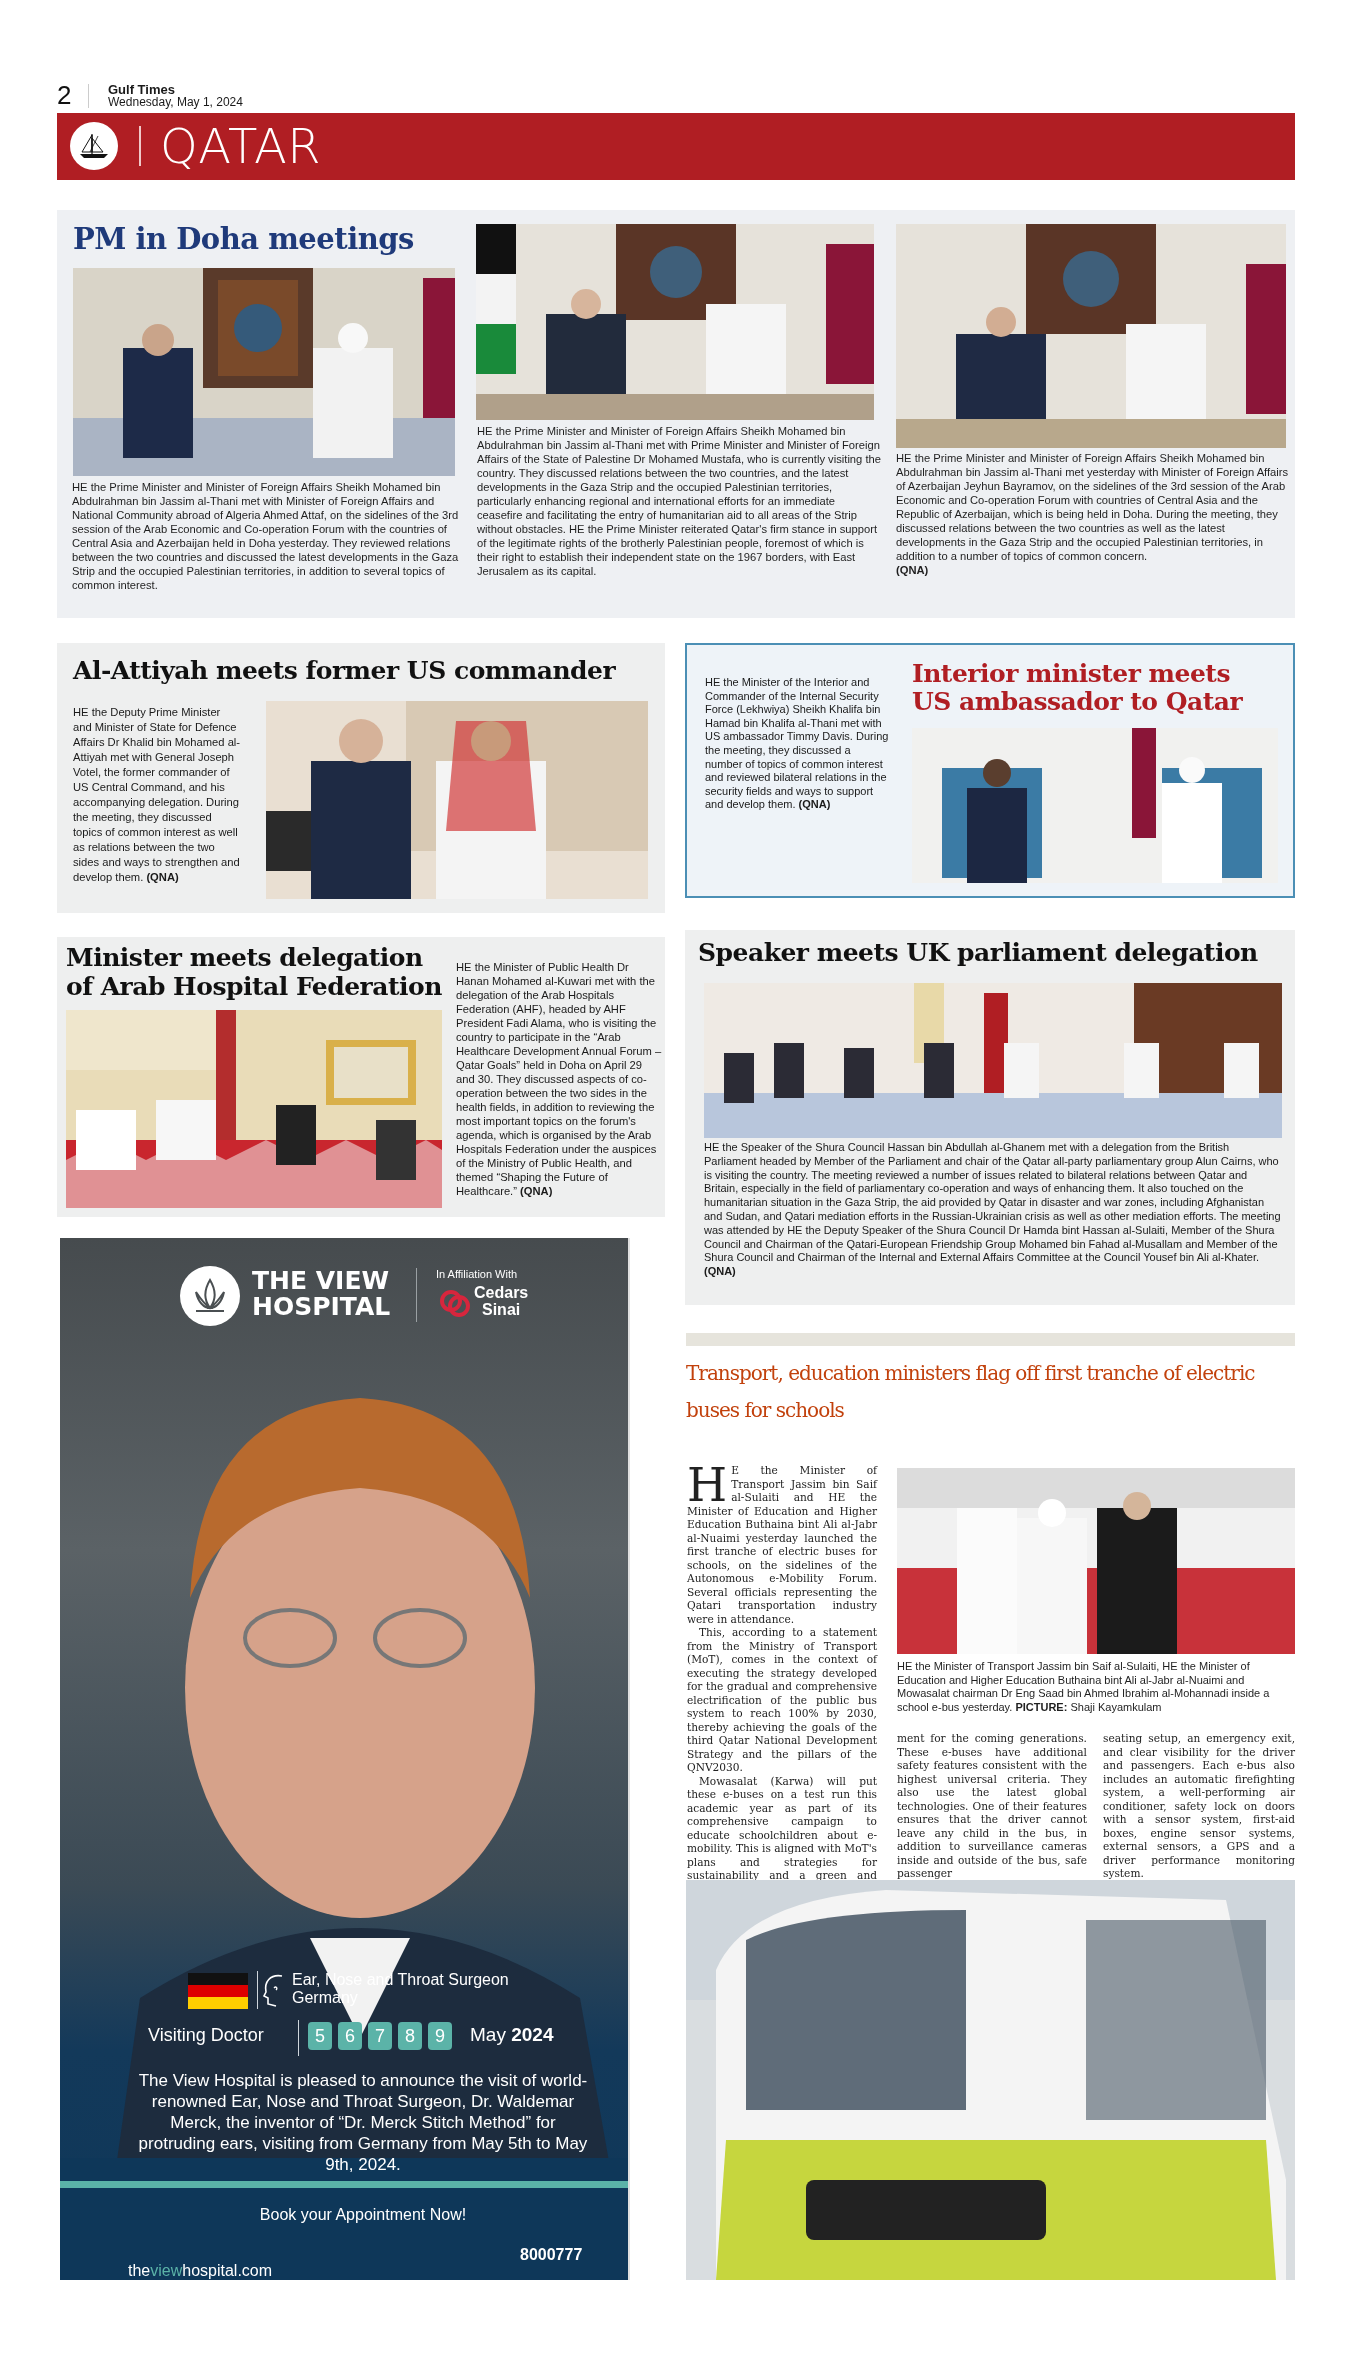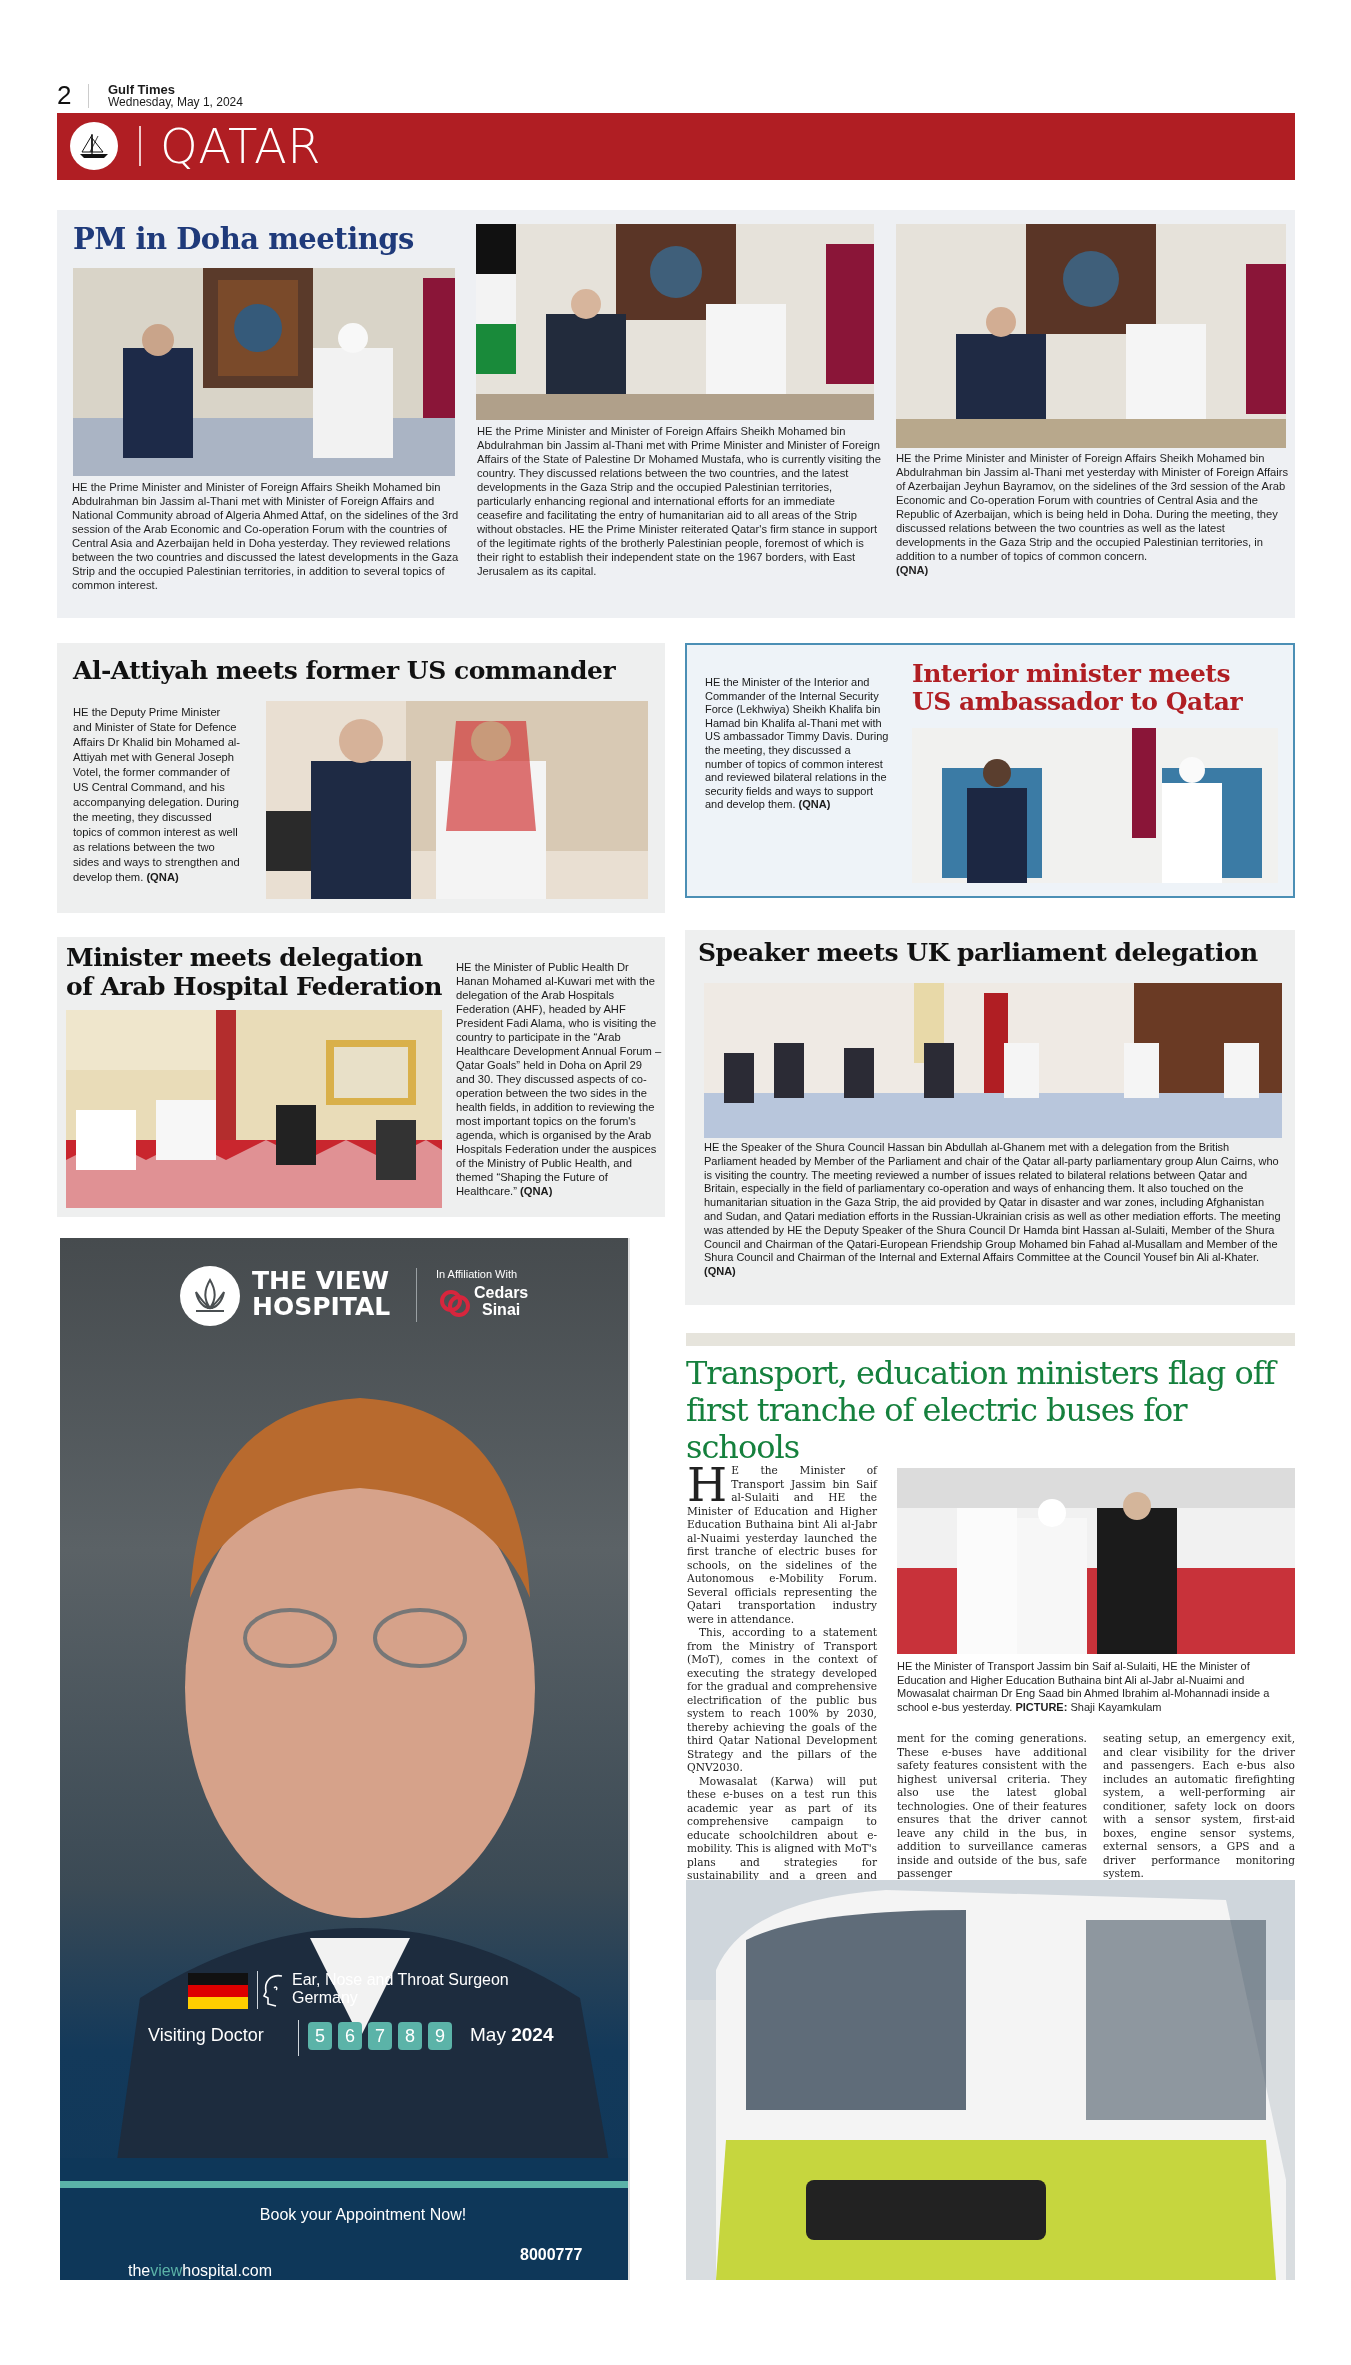--- a/index.html
+++ b/index.html
@@ -190,21 +190,21 @@
         <rect x="520" y="60" width="35" height="55"></rect>
       </g>
   </svg>
 </div>
 <div class="abs" style="left:704px;top:1141px;width:580px;font-size:11px;line-height:13.8px;">
   <span>HE the Speaker of the Shura Council Hassan bin Abdullah al-Ghanem met with a delegation from the British Parliament headed by Member of the Parliament and chair of the Qatar all-party parliamentary group Alun Cairns, who is visiting the country. The meeting reviewed a number of issues related to bilateral relations between Qatar and Britain, especially in the field of parliamentary co-operation and ways of enhancing them. It also touched on the humanitarian situation in the Gaza Strip, the aid provided by Qatar in disaster and war zones, including Afghanistan and Sudan, and Qatari mediation efforts in the Russian-Ukrainian crisis as well as other mediation efforts. The meeting was attended by HE the Deputy Speaker of the Shura Council Dr Hamda bint Hassan al-Sulaiti, Member of the Shura Council and Chairman of the Qatari-European Friendship Group Mohamed bin Fahad al-Musallam and Member of the Shura Council and Chairman of the Internal and External Affairs Committee at the Council Yousef bin Ali al-Khater.</span>
   <span class="qna">(QNA)</span>
 </div>
 
 <div class="abs" style="left:686px;top:1333px;width:609px;height:13px;background:#e6e4dc;"></div>
-<div class="abs" style="left:686px;top:1355px;width:620px;font-family:'DejaVu Serif',serif;font-size:32px;line-height:37px;letter-spacing:-1px;color:#15803d;">Transport, education ministers flag off first tranche of electric buses for schools</div>
+<div class="abs" style="left:686px;top:1355px;width:620px;font-family:'DejaVu Serif',serif;font-size:20px;line-height:37px;letter-spacing:-1px;color:#c2410c;">Transport, education ministers flag off first tranche of electric buses for schools</div>
 
 <div class="abs serif-body" style="left:687px;top:1464px;width:190px;">
   <span class="dropcap">H</span>
   <span>E the Minister of Transport Jassim bin Saif al-Sulaiti and HE the Minister of Education and Higher Education Buthaina bint Ali al-Jabr al-Nuaimi yesterday launched the first tranche of electric buses for schools, on the sidelines of the Autonomous e-Mobility Forum. Several officials representing the Qatari transportation industry were in attendance.</span>
   <div style="text-indent:12px;">This, according to a statement from the Ministry of Transport (MoT), comes in the context of executing the strategy developed for the gradual and comprehensive electrification of the public bus system to reach 100% by 2030, thereby achieving the goals of the third Qatar National Development Strategy and the pillars of the QNV2030.</div>
   <div style="text-indent:12px;">Mowasalat (Karwa) will put these e-buses on a test run this academic year as part of its comprehensive campaign to educate schoolchildren about e-mobility. This is aligned with MoT's plans and strategies for sustainability and a green and clean environ-</div>
 </div>
 
 <div class="abs photo" style="left:897px;top:1468px;width:398px;height:186px;">
   <svg viewBox="0 0 398 186" preserveAspectRatio="none">
@@ -298,20 +298,21 @@
     <span style="background:#5bb3a8;color:#fff;width:24px;height:28px;border-radius:4px;display:inline-flex;align-items:center;justify-content:center;font-size:18px;">6</span>
     <span style="background:#5bb3a8;color:#fff;width:24px;height:28px;border-radius:4px;display:inline-flex;align-items:center;justify-content:center;font-size:18px;">7</span>
     <span style="background:#5bb3a8;color:#fff;width:24px;height:28px;border-radius:4px;display:inline-flex;align-items:center;justify-content:center;font-size:18px;">8</span>
     <span style="background:#5bb3a8;color:#fff;width:24px;height:28px;border-radius:4px;display:inline-flex;align-items:center;justify-content:center;font-size:18px;">9</span>
   </div>
   <div class="ad-txt" style="left:410px;top:786px;font-size:19px;text-align:left;">
     <span>May</span>
     <b>2024</b>
   </div>
 
+  <div class="ad-txt" style="left:70px;width:466px;top:832px;font-size:17px;line-height:21px;">The View Hospital is pleased to announce the visit of world-renowned Ear, Nose and Throat Surgeon, Dr. Waldemar Merck, the inventor of “Dr. Merck Stitch Method” for protruding ears, visiting from Germany from May 5th to May 9th, 2024.</div>
 
   <div class="abs" style="left:0;top:943px;width:606px;height:7px;background:#5bb3a8;"></div>
   <div class="ad-txt" style="left:0;width:606px;top:968px;font-size:16px;">Book your Appointment Now!</div>
   <div class="ad-txt" style="left:68px;top:1008px;font-size:16px;text-align:left;margin-top:16px;">
     <span>the</span><span style="color:#5bb3a8;">view</span><span>hospital.com</span>
   </div>
   <div class="ad-txt" style="left:460px;top:1008px;font-size:16px;font-weight:700;">8000777</div>
 </div>
 
 </body></html>

